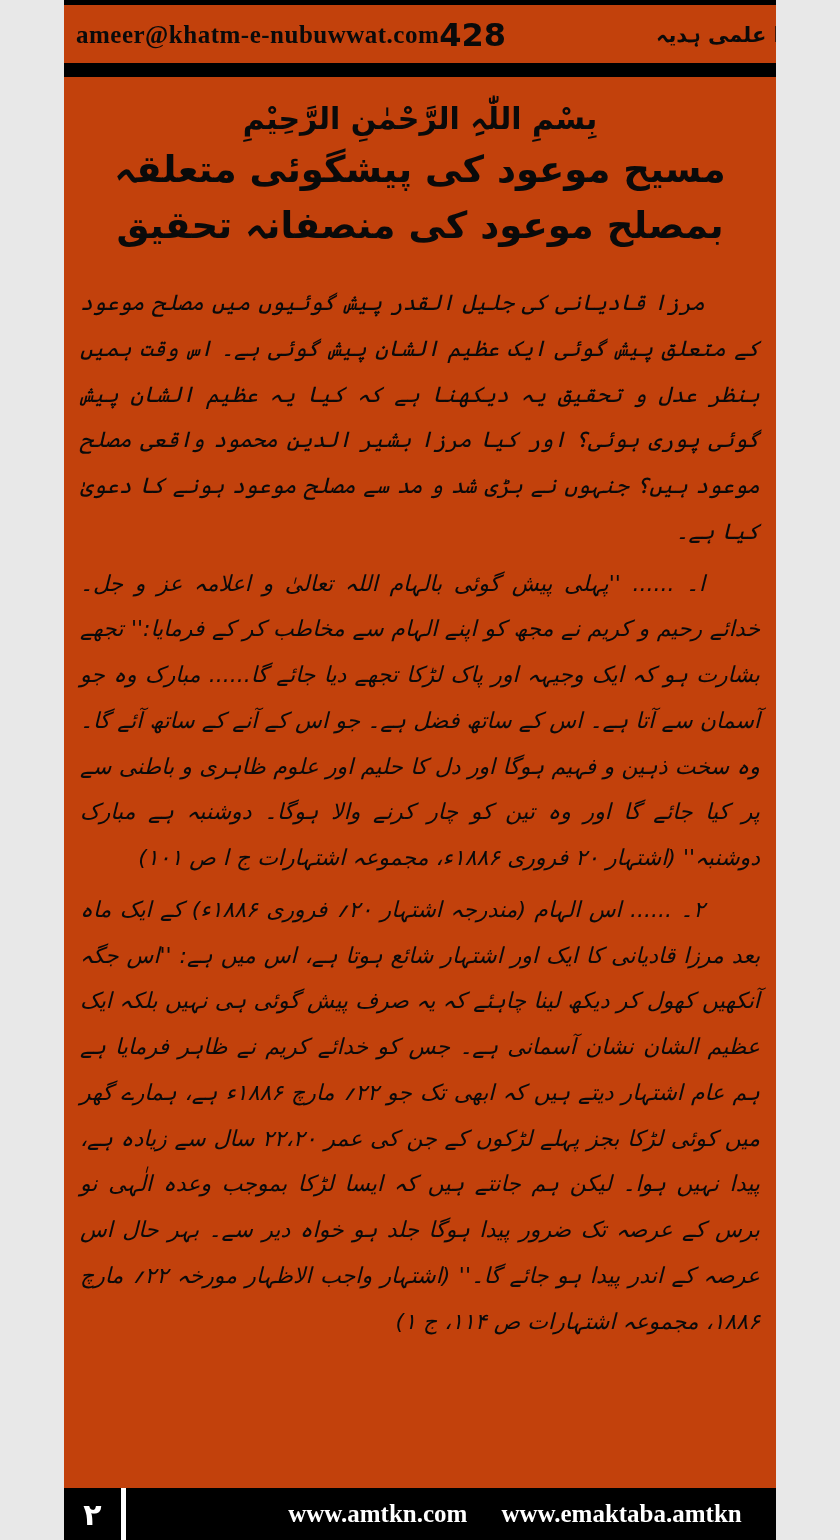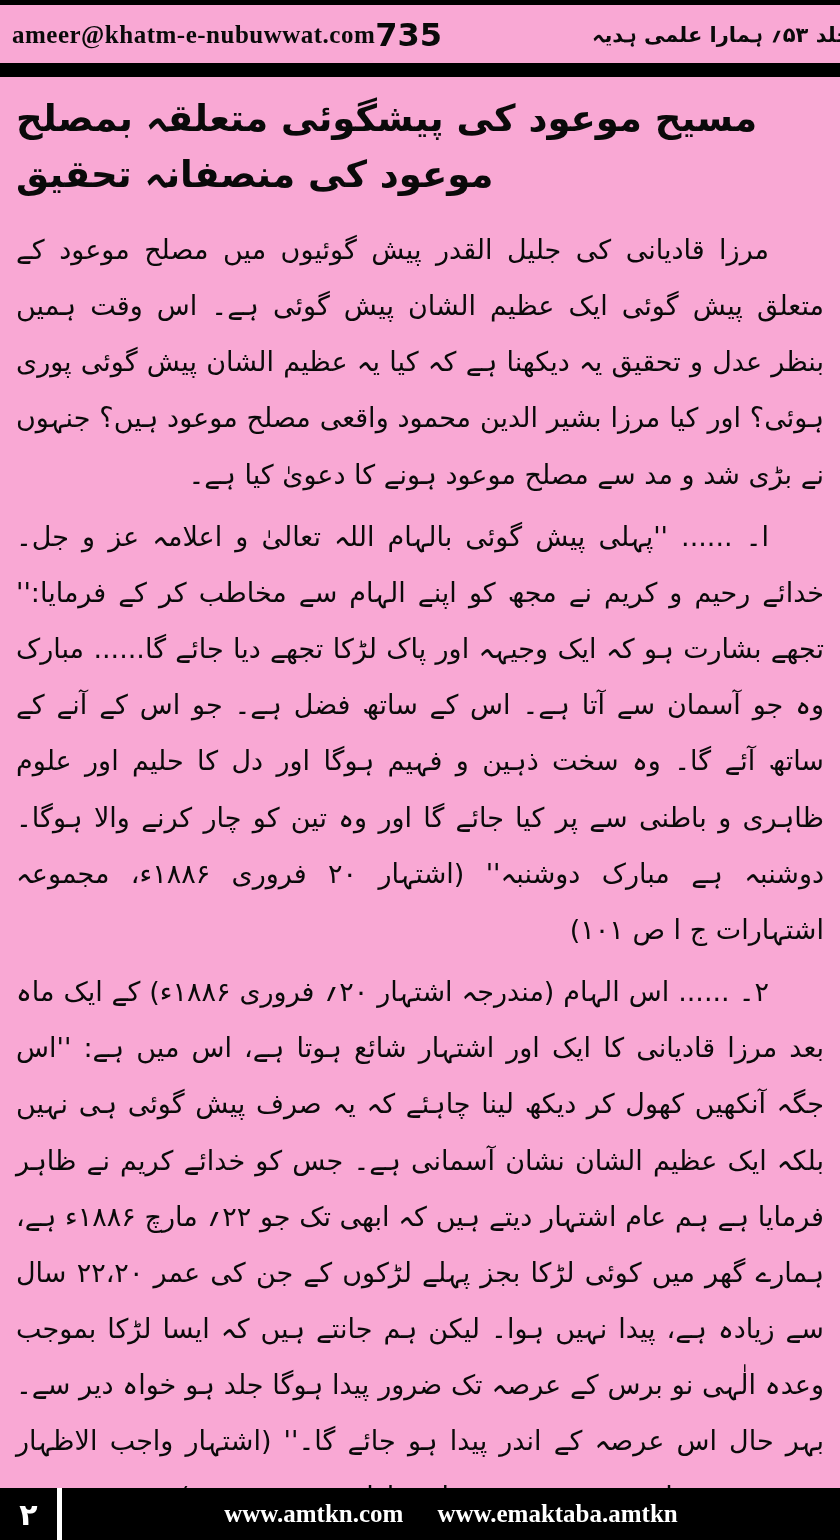--- a/index.html
+++ b/index.html
@@ -1,21 +1,21 @@
 <!DOCTYPE html>
 <html lang="ur"><head>
 <meta charset="utf-8">
 <style>
   html, body { margin: 0; padding: 0; background: #e8e8e8; }
   .page {
     position: relative;
-    width: 840px;
+    width: 712px;
     height: 1540px;
     margin: 0 auto;
-    background: #f9a8d4;
+    background: #c2410c;
     overflow: hidden;
     font-family: "DejaVu Sans", sans-serif;
     color: #0a0a0a;
   }
   
   .top-rule { height: 5px; background: #000; }
   .header-row {
     display: flex;
     align-items: center;
     justify-content: space-between;
@@ -54,33 +54,34 @@
     padding: 10px 16px 0 16px;
     direction: rtl;
   }
   .bismillah {
     text-align: center;
     font-weight: bold;
     font-size: 30px;
     margin: 14px 0 6px 0;
   }
   .page-heading {
-    text-align: left;
+    text-align: center;
     font-weight: bold;
     font-size: 37px;
     line-height: 1.5;
-    margin: 4px 0 20px 0;
+    margin: 4px 0 27px 0;
   }
   .para {
     direction: rtl;
     text-align: justify;
-    font-size: 27px;
+    font-size: 22px;
     line-height: 2.08;
     margin: 0 0 6px 0;
     text-indent: 55px;
+    font-style: italic;
   }
 
   
   .footer {
     position: absolute;
     left: 0;
     bottom: 0;
     width: 840px;
     height: 52px;
     display: flex;
@@ -113,26 +114,27 @@
   }
 </style>
 </head>
 <body>
 
 <div class="page">
 
   <div class="top-rule"></div>
   <div class="header-row">
     <span class="header-email">ameer@khatm-e-nubuwwat.com</span>
-    <span class="header-page-number">735</span>
+    <span class="header-page-number">428</span>
     <span class="header-title">احتساب جلد ۵۳؍ ہمارا علمی ہدیہ</span>
   </div>
   <div class="header-bar"></div>
 
   <div class="content">
+    <div class="bismillah">بِسْمِ اللّٰہِ الرَّحْمٰنِ الرَّحِیْمِ</div>
     <div class="page-heading">مسیح موعود کی پیشگوئی متعلقہ بمصلح موعود کی منصفانہ تحقیق</div>
 
     <div class="para">مرزا قادیانی کی جلیل القدر پیش گوئیوں میں مصلح موعود کے متعلق پیش گوئی ایک عظیم الشان پیش گوئی ہے۔ اس وقت ہمیں بنظر عدل و تحقیق یہ دیکھنا ہے کہ کیا یہ عظیم الشان پیش گوئی پوری ہوئی؟ اور کیا مرزا بشیر الدین محمود واقعی مصلح موعود ہیں؟ جنہوں نے بڑی شد و مد سے مصلح موعود ہونے کا دعویٰ کیا ہے۔</div>
     <div class="para">ا۔ ...... ''پہلی پیش گوئی بالہام اللہ تعالیٰ و اعلامہ عز و جل۔ خدائے رحیم و کریم نے مجھ کو اپنے الہام سے مخاطب کر کے فرمایا:'' تجھے بشارت ہو کہ ایک وجیہہ اور پاک لڑکا تجھے دیا جائے گا...... مبارک وہ جو آسمان سے آتا ہے۔ اس کے ساتھ فضل ہے۔ جو اس کے آنے کے ساتھ آئے گا۔ وہ سخت ذہین و فہیم ہوگا اور دل کا حلیم اور علوم ظاہری و باطنی سے پر کیا جائے گا اور وہ تین کو چار کرنے والا ہوگا۔ دوشنبہ ہے مبارک دوشنبہ''      (اشتہار ۲۰ فروری ۱۸۸۶ء، مجموعہ اشتہارات ج ا ص ۱۰۱)</div>
     <div class="para">۲۔ ...... اس الہام (مندرجہ اشتہار ۲۰؍ فروری ۱۸۸۶ء) کے ایک ماہ بعد مرزا قادیانی کا ایک اور اشتہار شائع ہوتا ہے، اس میں ہے: ''اس جگہ آنکھیں کھول کر دیکھ لینا چاہئے کہ یہ صرف پیش گوئی ہی نہیں بلکہ ایک عظیم الشان نشان آسمانی ہے۔ جس کو خدائے کریم نے ظاہر فرمایا ہے ہم عام اشتہار دیتے ہیں کہ ابھی تک جو ۲۲؍ مارچ ۱۸۸۶ء ہے، ہمارے گھر میں کوئی لڑکا بجز پہلے لڑکوں کے جن کی عمر ۲۲،۲۰ سال سے زیادہ ہے، پیدا نہیں ہوا۔ لیکن ہم جانتے ہیں کہ ایسا لڑکا بموجب وعدہ الٰہی نو برس کے عرصہ تک ضرور پیدا ہوگا جلد ہو خواہ دیر سے۔ بہر حال اس عرصہ کے اندر پیدا ہو جائے گا۔''      (اشتہار واجب الاظہار مورخہ ۲۲؍ مارچ ۱۸۸۶، مجموعہ اشتہارات ص ۱۱۴، ج ۱)</div>
 
   </div>
 
   <div class="footer">
     <div class="footer-page-box">۲</div>

